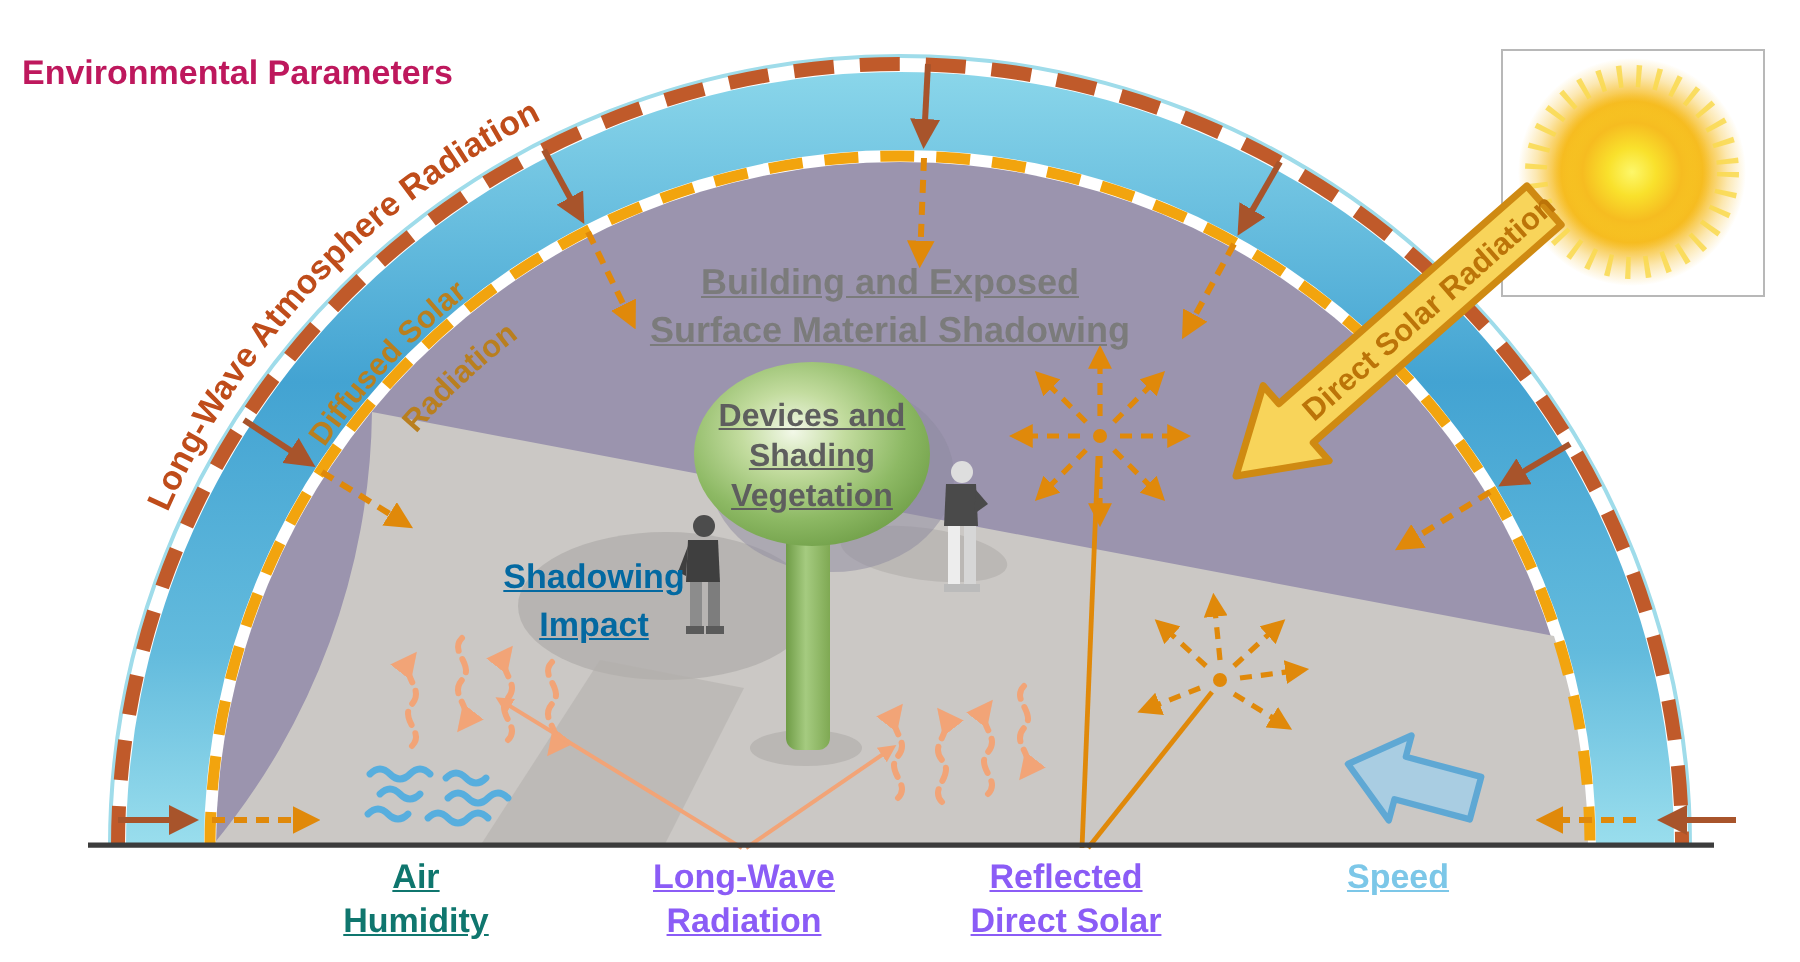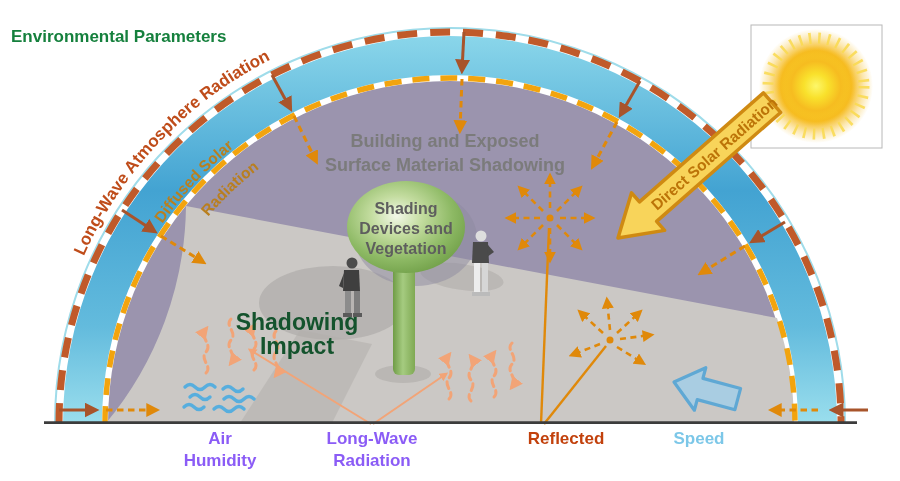--- a/index.html
+++ b/index.html
@@ -3,32 +3,32 @@
 <meta charset="utf-8">
 <style>
   html,body{margin:0;padding:0;background:#ffffff;}
   #stage{
     position:relative;width:900px;height:481px;overflow:hidden;
     font-family:"Liberation Sans",sans-serif;background:#ffffff;
   }
   #scene{position:absolute;left:0;top:0;}
   .lbl{position:absolute;text-align:center;transform:translateX(-50%);
        font-weight:bold;line-height:22px;white-space:nowrap;}
-  .lbl div{white-space:nowrap;}
+  .lbl div{white-space:nowrap;text-decoration:underline;}
   #title{
     position:absolute;left:11px;top:24px;text-align:left;
-    font-size:17px;font-weight:600;color:#15803d;line-height:26px;
+    font-size:17px;font-weight:600;color:#be185d;line-height:26px;
   }
   #building-label{left:445px;top:129px;font-size:18px;color:#7b7b7b;line-height:24px;}
   #canopy-label{left:406px;top:199px;font-size:16px;color:#5e5e5e;line-height:20px;}
-  #shadowing-label{left:297px;top:277px;font-size:23px;color:#14532d;line-height:24px;margin-top:33px;}
+  #shadowing-label{left:297px;top:277px;font-size:17px;color:#0369a1;line-height:24px;}
   .bottom-label{top:428px;font-size:17px;}
-  #label-air{left:220px;color:#8b5cf6;}
+  #label-air{left:208px;color:#0f766e;}
   #label-longwave{left:372px;color:#8b5cf6;}
-  #label-reflected{left:566px;color:#c2410c;}
+  #label-reflected{left:533px;color:#8b5cf6;}
   #label-wind{left:699px;color:#7cc7e8;}
   svg text{font-family:"Liberation Sans",sans-serif;}
 </style>
 </head>
 <body>
 
 <div id="stage">
 
 <svg id="scene" width="900" height="481" viewBox="0 0 900 481">
   <defs>
@@ -219,38 +219,39 @@
 <div id="title">
   <div>Environmental Parameters</div>
 </div>
 
 <div class="lbl" id="building-label">
   <div>Building and Exposed</div>
   <div>Surface Material Shadowing</div>
 </div>
 
 <div class="lbl" id="canopy-label">
+  <div>Devices and</div>
   <div>Shading</div>
-  <div>Devices and</div>
   <div>Vegetation</div>
 </div>
 
 <div class="lbl" id="shadowing-label">
   <div>Shadowing</div>
   <div>Impact</div>
 </div>
 
 <div class="lbl bottom-label" id="label-air">
   <div>Air</div>
   <div>Humidity</div>
 </div>
 <div class="lbl bottom-label" id="label-longwave">
   <div>Long-Wave</div>
   <div>Radiation</div>
 </div>
 <div class="lbl bottom-label" id="label-reflected">
   <div>Reflected</div>
+  <div>Direct Solar</div>
 </div>
 <div class="lbl bottom-label" id="label-wind">
   <div>Speed</div>
 </div>
 
 </div>
 
 </body></html>

